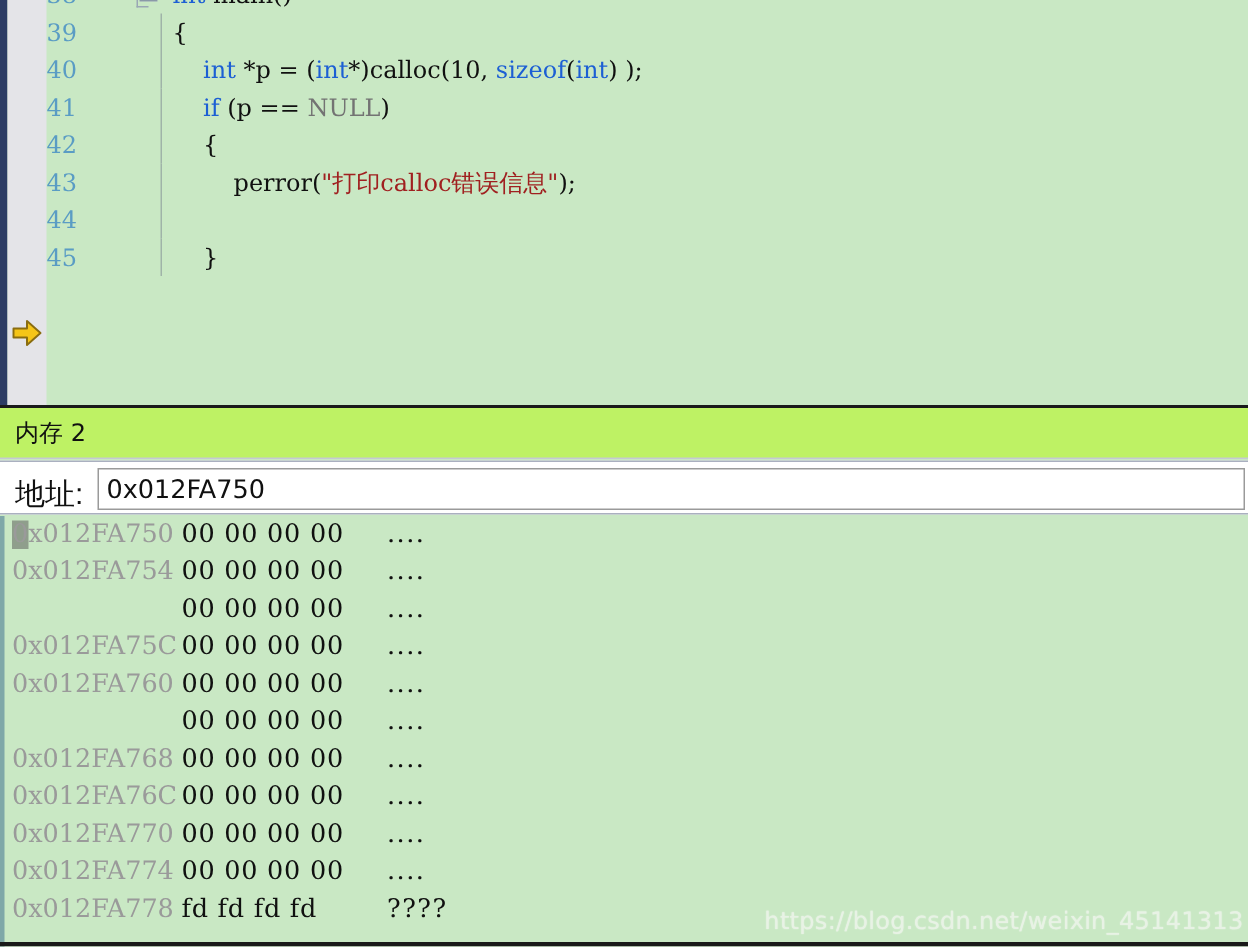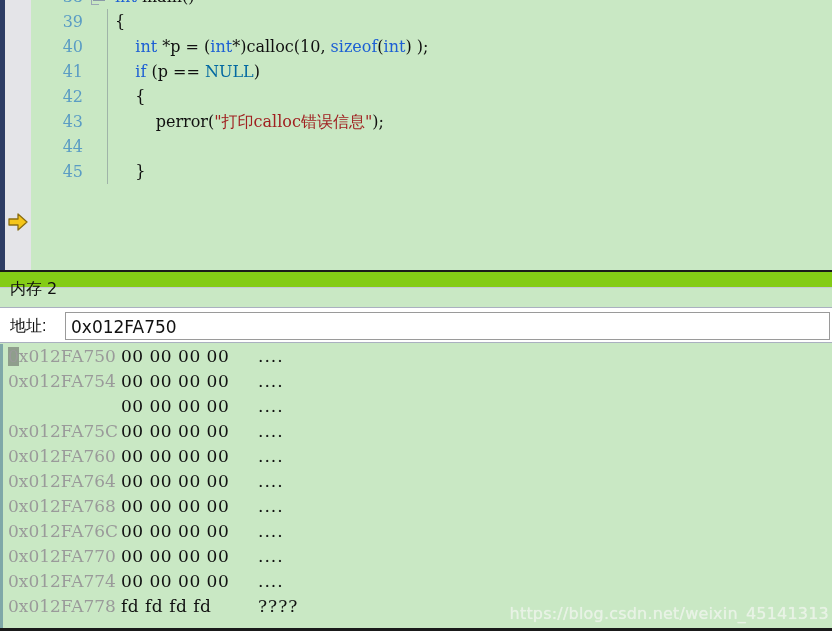--- a/index.html
+++ b/index.html
@@ -44,21 +44,21 @@
     height: 25px;
     line-height: 25px;
     white-space: pre;
     font-family: "DejaVu Serif", "Liberation Serif", serif;
     font-size: 16px;
   }
   .lnum {
     position: absolute;
     left: 0; top: 0;
     width: 52px;
-    text-align: right;
+    text-align: left;
     color: #5a9cc4;
     font-family: "DejaVu Serif", "Liberation Serif", serif;
     font-size: 16px;
   }
   .fold-col {
     position: absolute;
     left: 60px; top: 0;
     width: 18px; height: 25px;
   }
   .fold-box {
@@ -88,21 +88,21 @@
     width: 1px; height: 25px;
     background: #9fb3a8;
   }
   .code-text {
     position: absolute;
     left: 84px; top: 0;
     white-space: pre;
     color: #101010;
   }
   .kw   { color: #1c5fd4; }
-  .macro{ color: #0369a1; }
+  .macro{ color: #737373; }
   .str  { color: #a02020; }
   .plain{ color: #101010; }
 
   .current-line-hl {
     position: absolute;
     left: 79px; top: 2px;
     width: 722px; height: 21px;
     background: #d9f0d6;
     border: 1px solid #f2fbf1;
   }
@@ -116,43 +116,43 @@
   #memory-panel {
     position: absolute;
     left: 0; top: 270px;
     width: 832px; height: 361px;
     background: #c9e8c4;
     border-top: 2px solid #1a1a1a;
   }
   .mem-title-bar {
     position: absolute;
     left: 0; top: 0;
-    width: 832px; height: 16px;
-    background: #84cc16;
+    width: 832px; height: 34px;
+    background: #bef264;
     border-bottom: 1px solid #c5c9d4;
   }
   .mem-title-text {
     position: absolute;
     left: 10px; top: 7px;
     font-size: 16px;
     color: #101010;
     font-family: "DejaVu Sans", "Liberation Sans", sans-serif;
   }
   .mem-addr-bar {
     position: absolute;
     left: 0; top: 35px;
     width: 832px; height: 36px;
     background: #ffffff;
     border-top: 1px solid #aab0c0;
     border-bottom: 1px solid #aab0c0;
   }
   .mem-addr-label {
     position: absolute;
     left: 10px; top: 8px;
-    font-size: 16px;
+    font-size: 20px;
     color: #101010;
     font-family: Liberation Sans, sans-serif;
   }
   .mem-addr-input {
     position: absolute;
     left: 65px; top: 4px;
     width: 765px; height: 28px;
     background: #ffffff;
     border: 1px solid #9a9a9a;
     padding: 2px 5px;
@@ -252,21 +252,21 @@
       <span class="mem-addr-label">地址:</span>
       <div class="mem-addr-input" placeholder="0x00000000">0x012FA750</div>
     </div>
 
     <div class="mem-body" id="mem-body">
         <div class="mem-row"><div class="cursor-block"></div><span class="mem-addr">0x012FA750</span><span class="mem-bytes">00 00 00 00</span><span class="mem-ascii">....</span></div>
         <div class="mem-row"><span class="mem-addr">0x012FA754</span><span class="mem-bytes">00 00 00 00</span><span class="mem-ascii">....</span></div>
         <div class="mem-row"><span class="mem-bytes">00 00 00 00</span><span class="mem-ascii">....</span></div>
         <div class="mem-row"><span class="mem-addr">0x012FA75C</span><span class="mem-bytes">00 00 00 00</span><span class="mem-ascii">....</span></div>
         <div class="mem-row"><span class="mem-addr">0x012FA760</span><span class="mem-bytes">00 00 00 00</span><span class="mem-ascii">....</span></div>
-        <div class="mem-row"><span class="mem-addr">0x012FA764</span><span class="mem-bytes">00 00 00 00</span><span class="mem-ascii">....</span></div>
+        <div class="mem-row"><span class="mem-bytes">00 00 00 00</span><span class="mem-ascii">....</span></div>
         <div class="mem-row"><span class="mem-addr">0x012FA768</span><span class="mem-bytes">00 00 00 00</span><span class="mem-ascii">....</span></div>
         <div class="mem-row"><span class="mem-addr">0x012FA76C</span><span class="mem-bytes">00 00 00 00</span><span class="mem-ascii">....</span></div>
         <div class="mem-row"><span class="mem-addr">0x012FA770</span><span class="mem-bytes">00 00 00 00</span><span class="mem-ascii">....</span></div>
         <div class="mem-row"><span class="mem-addr">0x012FA774</span><span class="mem-bytes">00 00 00 00</span><span class="mem-ascii">....</span></div>
         <div class="mem-row"><span class="mem-addr">0x012FA778</span><span class="mem-bytes">fd fd fd fd</span><span class="mem-ascii">????</span></div>
       </div>
 
     <span class="watermark">https://blog.csdn.net/weixin_45141313</span>
     <div class="bottom-border"></div>
   </div>

